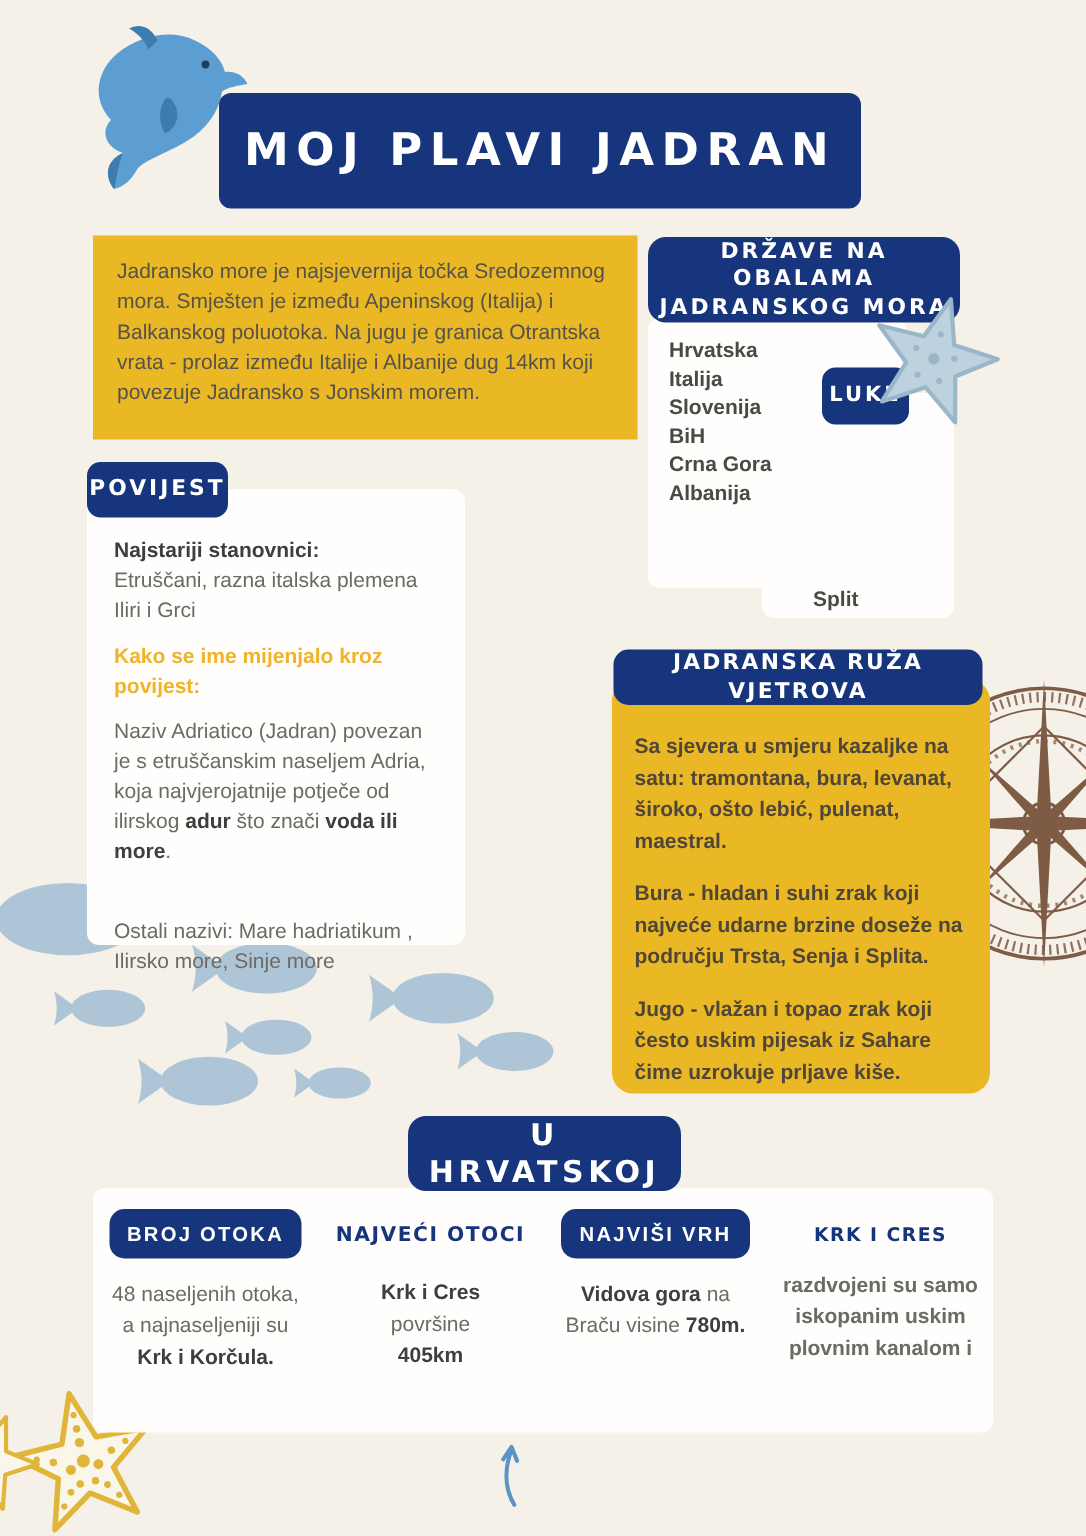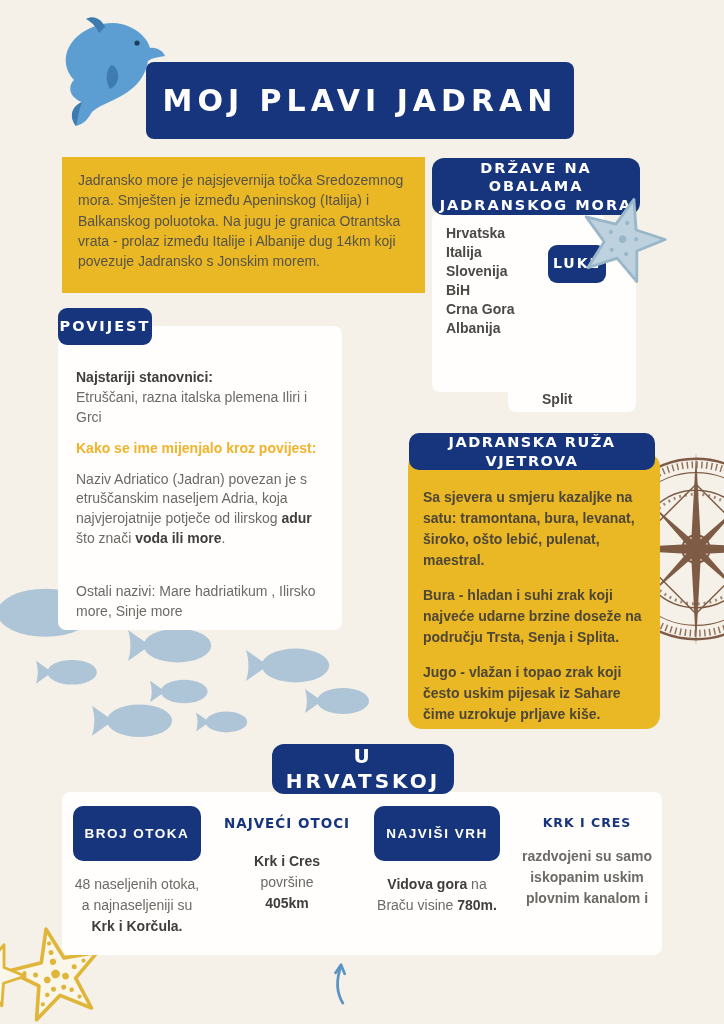--- a/index.html
+++ b/index.html
@@ -34,38 +34,38 @@
     left:62px;top:157px;width:363px;height:136px;background:var(--yellow);
     padding:13px 16px;color:#57524a;font-size:14px;line-height:1.45;z-index:1;
   }
   .countries-badge{left:432px;top:158px;width:208px;height:57px;font-size:14.5px;padding:4px 4px;border-radius:12px;}
   .countries-card{left:432px;top:212px;width:172px;height:180px;padding:12px 14px 8px;z-index:1;}
   .countries-card div{font-size:14px;font-weight:700;color:#4a4946;line-height:19px;}
   .ports-card{left:508px;top:262px;width:128px;height:150px;padding:52px 0 0 34px;z-index:0;}
   .ports-card div{font-size:14px;font-weight:700;color:#4a4946;line-height:19px;}
   .luke-badge{left:548px;top:245px;width:58px;height:38px;font-size:14px;border-radius:9px;}
   .povijest-badge{left:58px;top:308px;width:94px;height:37px;font-size:14.5px;border-radius:9px;}
-  .history-card{left:58px;top:326px;width:284px;height:304px;padding:42px 18px 12px;z-index:3;font-size:14px;line-height:1.42;}
+  .history-card{left:58px;top:326px;width:252px;height:304px;padding:31px 18px 12px;z-index:3;font-size:14px;line-height:1.42;}
   .history-card p{margin-bottom:11px;}
   .t-dark{color:var(--dark);font-weight:700;}
   .t-gray{color:var(--gray);}
   .t-yellow{color:#f0b32a;font-weight:700;}
   .winds-badge{left:409px;top:433px;width:246px;height:37px;font-size:14.5px;letter-spacing:1.5px;border-radius:10px;}
   .winds-box{
     left:408px;top:453px;width:252px;height:276px;background:var(--yellow);
     border-radius:14px;padding:34px 15px 10px;z-index:1;
   }
   .winds-box p{font-weight:700;color:#4f4637;font-size:14px;line-height:1.5;margin-bottom:14px;}
   .hrvatska-badge{left:272px;top:744px;width:182px;height:50px;font-size:20px;letter-spacing:3px;border-radius:12px;}
   .bottom-card{left:62px;top:792px;width:600px;height:163px;display:flex;z-index:2;}
   .col{flex:1 1 0;padding:14px 8px 8px;display:flex;flex-direction:column;align-items:center;text-align:center;}
   .col .colbadge{
     position:static;display:flex;align-items:center;justify-content:center;
     background:var(--navy);color:#fff;font-weight:700;border-radius:10px;
-    font-size:13.5px;letter-spacing:1.5px;padding:20px 12px;min-width:118px;
+    font-size:13.5px;letter-spacing:1.5px;padding:9px 12px;min-width:118px;
   }
   .col .colheading{color:var(--navy);font-weight:700;font-size:13.5px;letter-spacing:1px;margin-top:9px;font-family:"DejaVu Sans",sans-serif;}
   .col .colbody{margin-top:13px;font-size:14px;line-height:1.5;color:var(--gray);max-width:142px;}
   .deco{position:absolute;z-index:2;}
   .txt-layer{position:relative;z-index:3;}
 </style>
 </head>
 <body>
 
 <svg class="deco" style="left:48px;top:14px;" width="120" height="118" viewBox="0 0 120 118">

